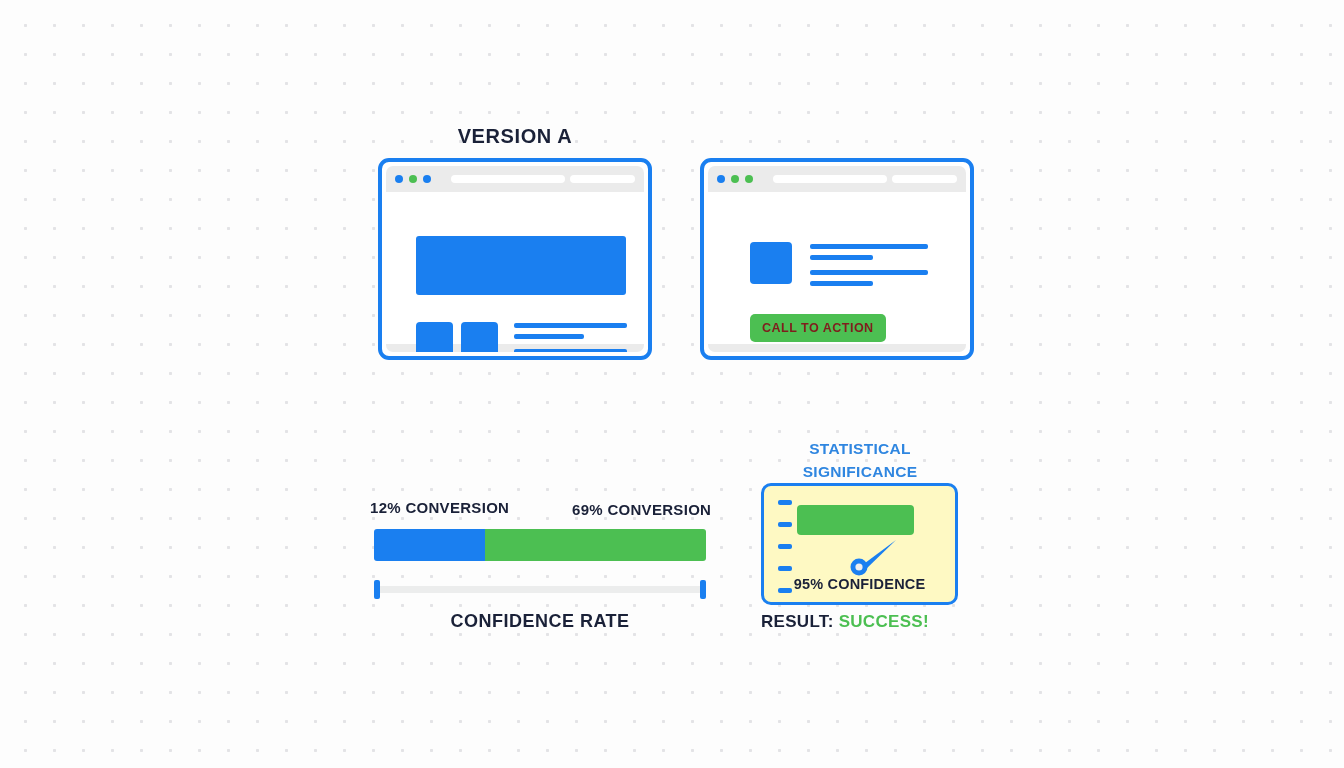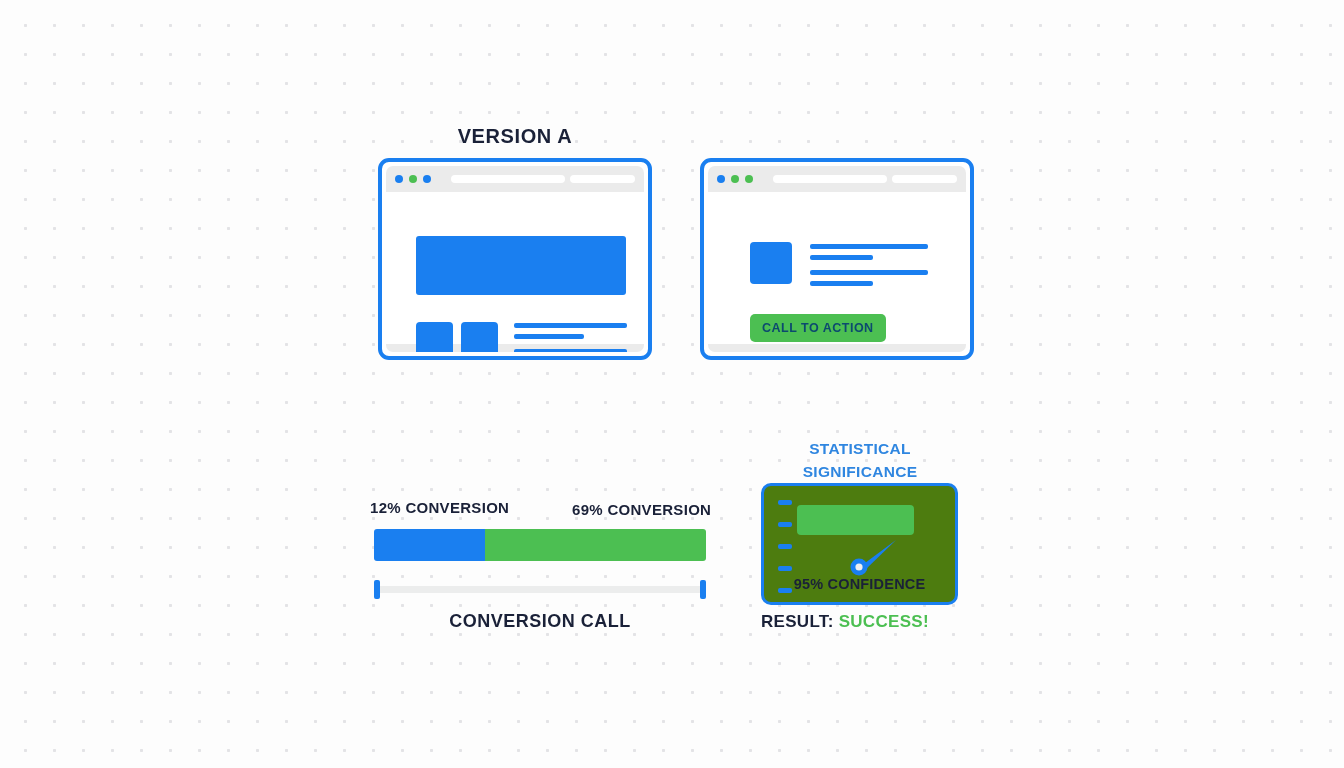--- a/index.html
+++ b/index.html
@@ -146,21 +146,21 @@
   #lb1 { left: 102px; top: 52px; width: 118px; }
   #lb2 { left: 102px; top: 63px; width: 63px; }
   #lb3 { left: 102px; top: 78px; width: 118px; }
   #lb4 { left: 102px; top: 89px; width: 63px; }
 
   .cta-button {
     position: absolute;
     left: 42px; top: 122px;
     padding: 7px 12px;
     background: #4cbf52;
-    color: #0c4a6e;
+    color: #7f1d1d;
     font-size: 12.5px;
     font-weight: bold;
     letter-spacing: 0.5px;
     border: none;
     border-radius: 5px;
     white-space: nowrap;
     cursor: pointer;
   }
 
   
@@ -225,21 +225,21 @@
     line-height: 23px;
     letter-spacing: 0.3px;
     color: #2f86e0;
     white-space: pre-line;
   }
 
   #sig-panel {
     position: absolute;
     left: 761px; top: 483px;
     width: 197px; height: 122px;
-    background: #4d7c0f;
+    background: #fef9c3;
     border: 3px solid #1a7ff0;
     border-radius: 10px;
     overflow: hidden;
   }
   .sig-tick {
     position: absolute;
     left: 14px;
     width: 14px; height: 5px;
     background: #1a7ff0;
     border-radius: 2px;
@@ -342,21 +342,21 @@
   <div id="conv-bar">
     <div id="conv-bar-a" style="flex: 12 1 0%;"></div>
     <div id="conv-bar-b" style="flex: 24 1 0%;"></div>
   </div>
 
   <div id="conv-track">
     <span class="track-end" id="track-end-left"></span>
     <span class="track-end" id="track-end-right"></span>
   </div>
 
-  <div id="conv-rate-caption">CONVERSION CALL</div>
+  <div id="conv-rate-caption">CONFIDENCE RATE</div>
 
   <div id="sig-title">STATISTICAL
 SIGNIFICANCE</div>
 
   <div id="sig-panel">
     <span class="sig-tick" style="top:14px"></span>
     <span class="sig-tick" style="top:36px"></span>
     <span class="sig-tick" style="top:58px"></span>
     <span class="sig-tick" style="top:80px"></span>
     <span class="sig-tick" style="top:102px"></span>

